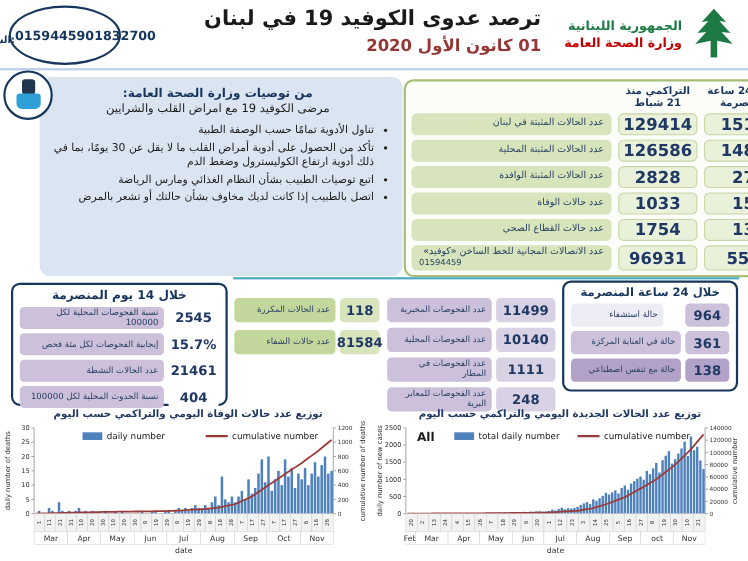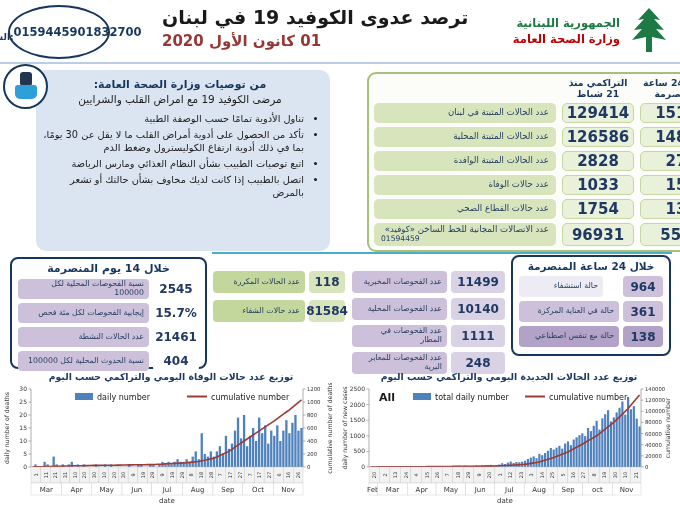--- a/index.html
+++ b/index.html
@@ -5,31 +5,31 @@
   html,body{margin:0;padding:0;background:#fff;}
   *{box-sizing:border-box;}
   .page{position:relative;width:680px;height:510px;background:#fff;overflow:hidden;
         font-family:"DejaVu Sans",sans-serif;color:#1f3864;}
   
   .hotline{position:absolute;left:8px;top:5px;width:102px;height:54px;border:2px solid #17365d;
            border-radius:50%;display:flex;flex-direction:row;justify-content:center;align-items:center;
            font-weight:bold;color:#17365d;background:#fff;}
   .hotline .hl-label{font-size:9px;}
   .hotline .hl-num{font-size:11.5px;line-height:1.25;}
-  .title-block{position:absolute;left:162px;top:6px;width:360px;text-align:left;}
+  .title-block{position:absolute;left:132px;top:6px;width:360px;text-align:right;}
   .main-title{font-size:19px;font-weight:bold;color:#1a1a1a;margin:0;direction:rtl;}
   .report-date{font-size:15px;font-weight:bold;color:#953734;margin-top:4px;direction:rtl;}
   .ministry{position:absolute;right:8px;top:6px;display:flex;align-items:center;gap:6px;}
   .ministry-text{text-align:right;direction:rtl;font-weight:bold;line-height:1.4;}
   .ministry-green{color:#1d7a44;font-size:11.5px;}
   .ministry-red{color:#c00000;font-size:11.5px;}
   .header-rule{position:absolute;left:0;top:62px;width:680px;height:2px;background:#b9cde5;}
   .mid-rule{position:absolute;left:212px;top:252px;width:460px;height:2px;background:#4bacc6;}
   
-  .reco{position:absolute;left:36px;top:70px;width:294px;height:181px;background:#dbe5f1;
+  .reco{position:absolute;left:36px;top:70px;width:330px;height:181px;background:#dbe5f1;
         border-radius:10px;padding:8px 10px 4px 4px;direction:rtl;}
   .reco-title{font-size:11px;font-weight:bold;color:#17365d;text-align:center;}
   .reco-sub{font-size:10.5px;color:#1a1a1a;text-align:center;margin-top:2px;}
   .reco ul{margin:8px 0 0 0;padding:0 16px 0 0;color:#1a1a1a;}
   .reco li{font-size:9.8px;line-height:1.32;margin-bottom:3px;}
   .announce{position:absolute;left:3px;top:64px;width:45px;height:45px;border:2px solid #17365d;
             border-radius:50%;background:#fff;display:flex;align-items:flex-end;justify-content:center;}
   .announce .figure-wrap{position:relative;width:22px;height:30px;margin-bottom:5px;}
   .announce .head{position:absolute;left:5px;top:0;width:12px;height:14px;background:#23364f;border-radius:3px;}
   .announce .base{position:absolute;left:0;top:13px;width:22px;height:14px;background:#2f9fd8;border-radius:3px 3px 5px 5px;}

